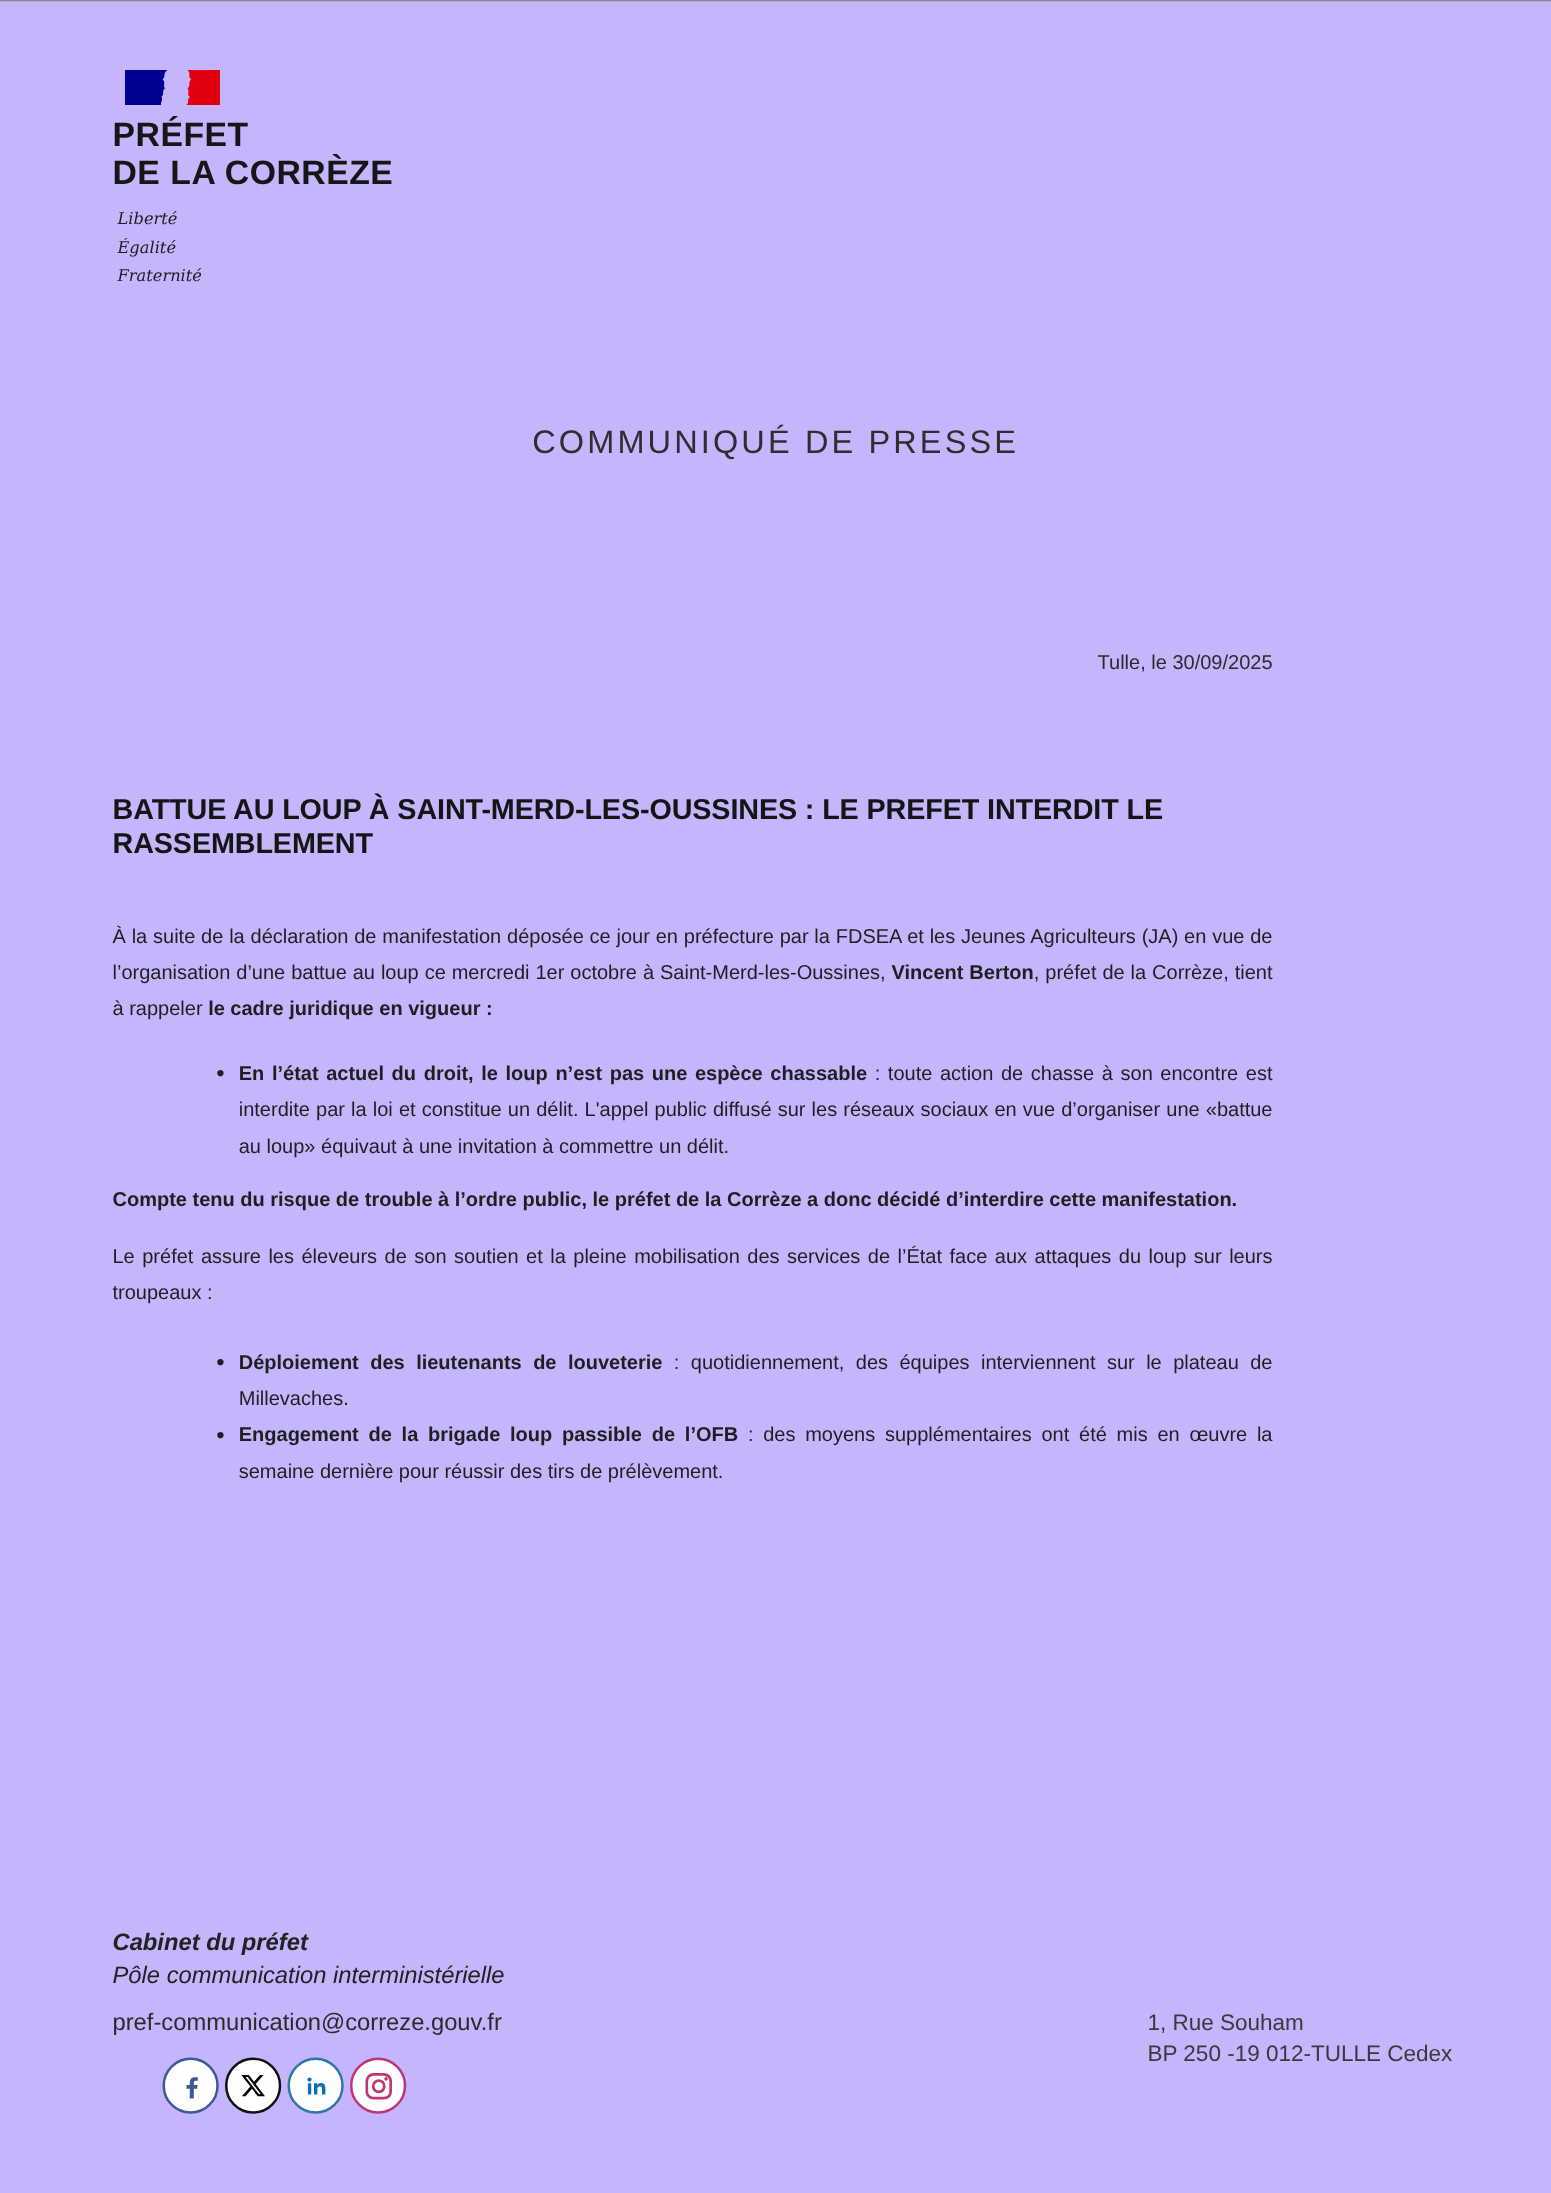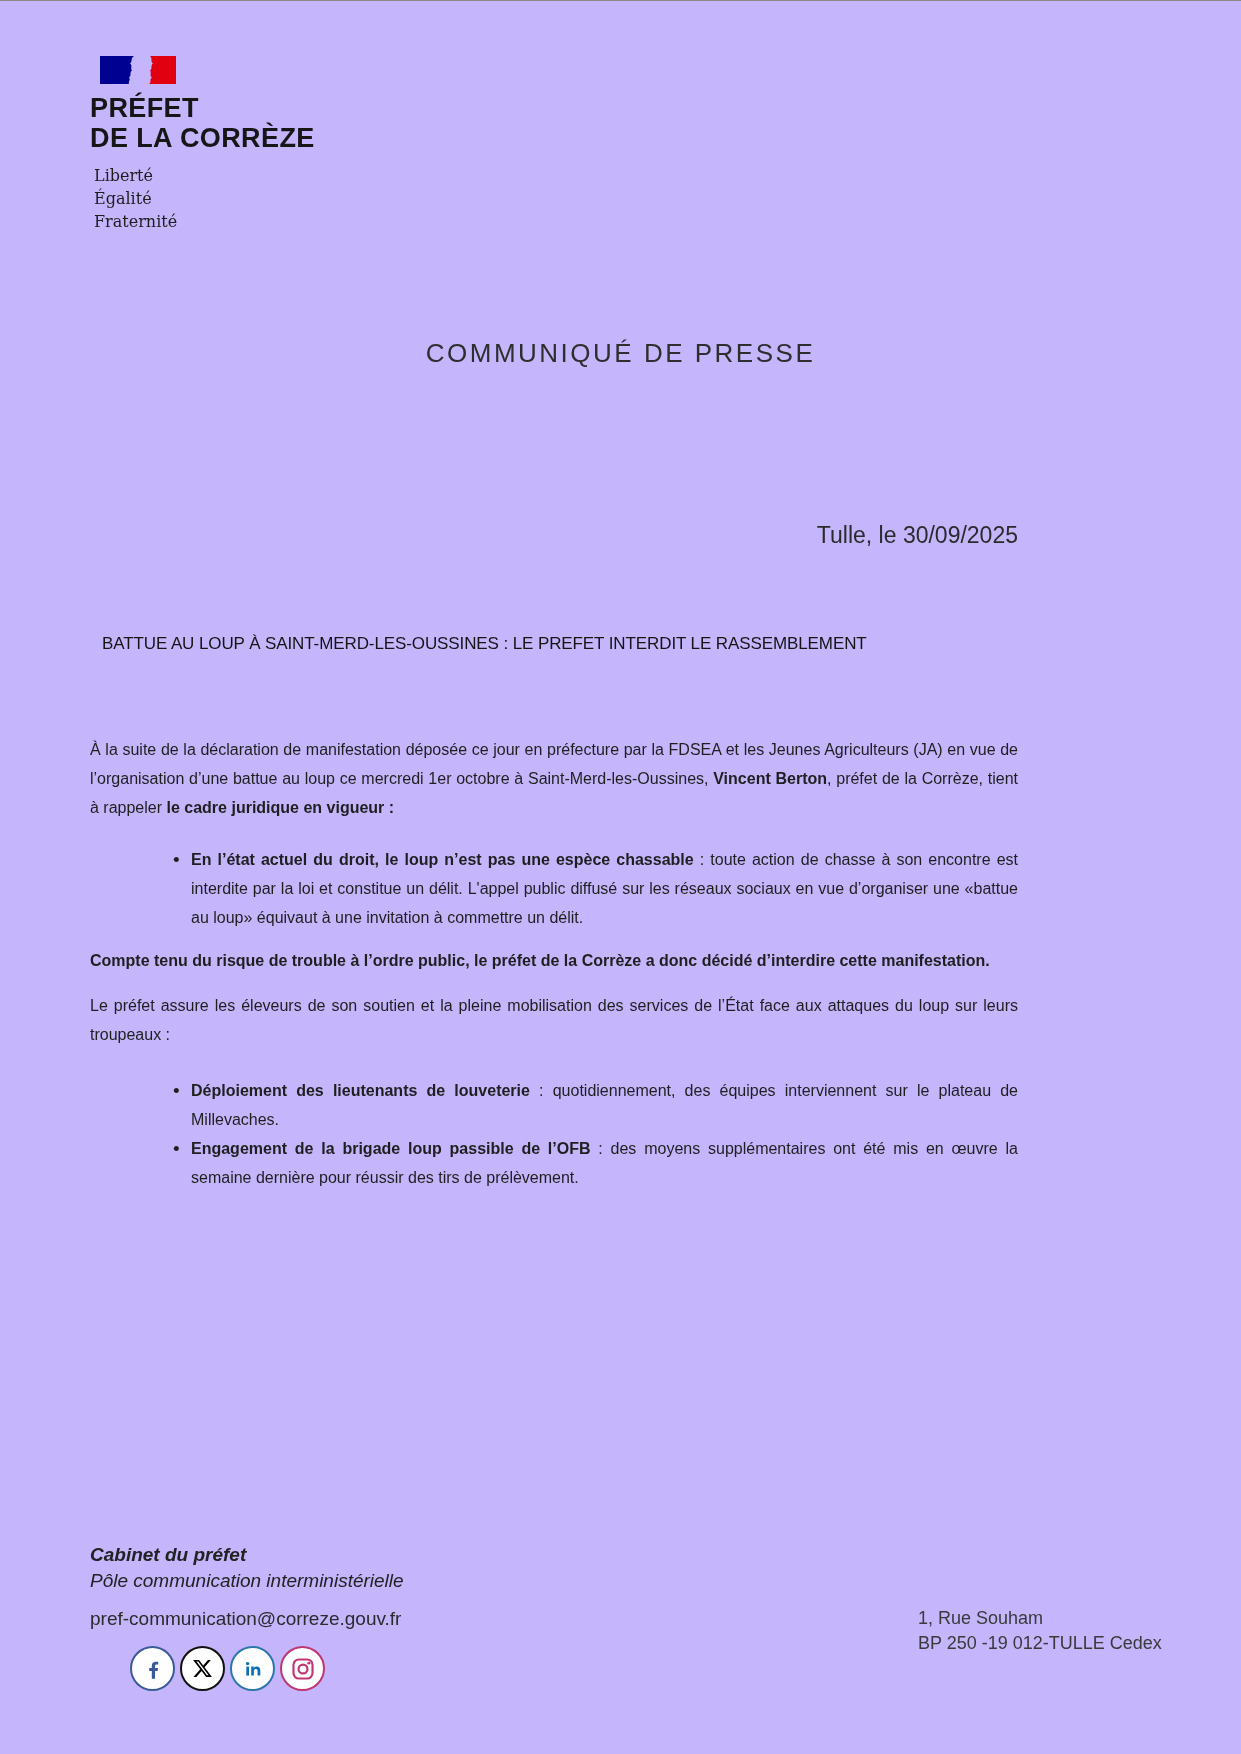--- a/index.html
+++ b/index.html
@@ -6,34 +6,34 @@
   .page {
     position:relative; width:1241px; height:1754px; margin:1px auto;
     background:#c4b5fd; overflow:hidden;
     font-family:"Liberation Sans", sans-serif; color:#1d1d1b;
   }
 
   
   .logo-block { position:absolute; left:90px; top:55px; }
   .marianne-flag { display:block; margin-left:10px; margin-bottom:9px; }
   .inst-name { font-size:27px; font-weight:700; letter-spacing:0.4px; line-height:30px; color:#161616; }
-  .motto { margin-top:11px; margin-left:4px; font-family:"DejaVu Serif", serif; font-size:16px; line-height:23px; color:#1e1e1e; }
+  .motto { margin-top:11px; margin-left:4px; font-family:"DejaVu Serif", serif; font-style:italic; font-size:13px; line-height:23px; color:#1e1e1e; }
 
   
   .doc-kind {
     position:absolute; top:337px; left:0; width:100%; margin:0;
     text-align:center; font-size:26px; font-weight:400; letter-spacing:2.5px; color:#2e2e2e;
   }
   .dateline {
     position:absolute; top:521px; left:90px; width:928px;
-    text-align:right; font-size:23px; color:#2b2b2b;
+    text-align:right; font-size:16px; color:#2b2b2b;
   }
   .headline {
-    position:absolute; top:633px; left:102px; width:935px; margin:0;
-    font-size:17px; font-weight:400; letter-spacing:-0.1px; color:#151515;
+    position:absolute; top:633px; left:90px; width:935px; margin:0;
+    font-size:23px; font-weight:700; letter-spacing:-0.1px; color:#151515;
   }
 
   
   .content { position:absolute; top:734px; left:90px; width:928px; font-size:16px; line-height:29px; color:#1f1f1f; }
   .content p { margin:0; }
   .just { text-align:justify; }
   ul.bullets { list-style:none; margin:0; padding:0; }
   ul.bullets { margin-top:23px; }
   ul.bullets li { position:relative; margin-left:101px; width:827px; }
   ul.bullets li::before { content:"\2022"; position:absolute; left:-18px; top:0; font-size:19px; color:#1f1f1f; }

